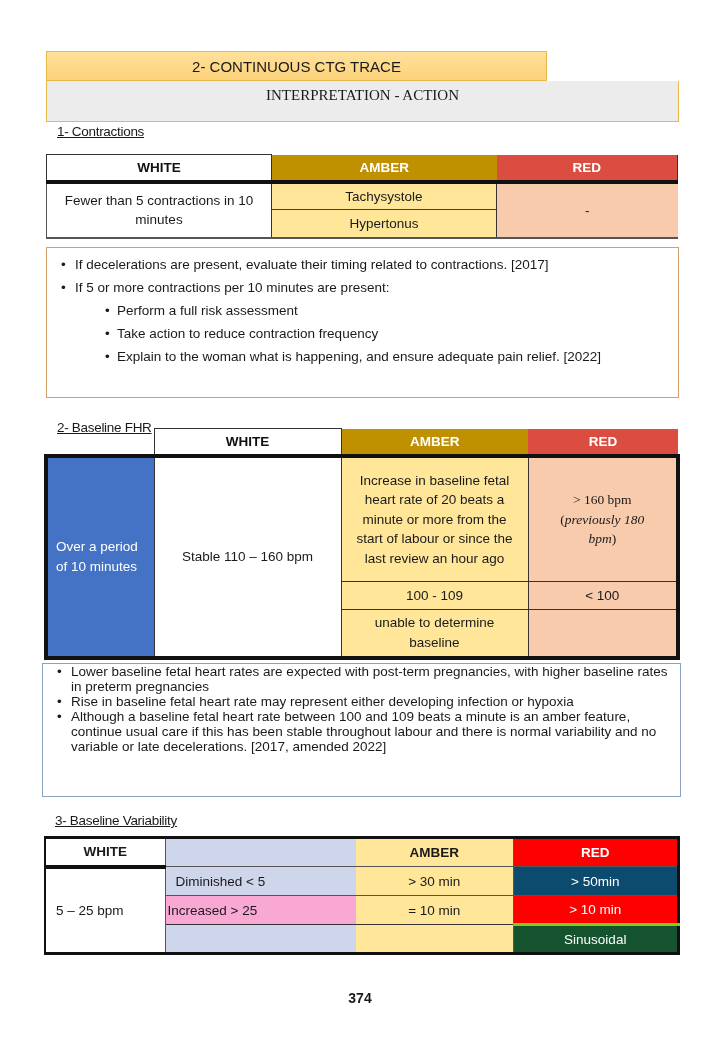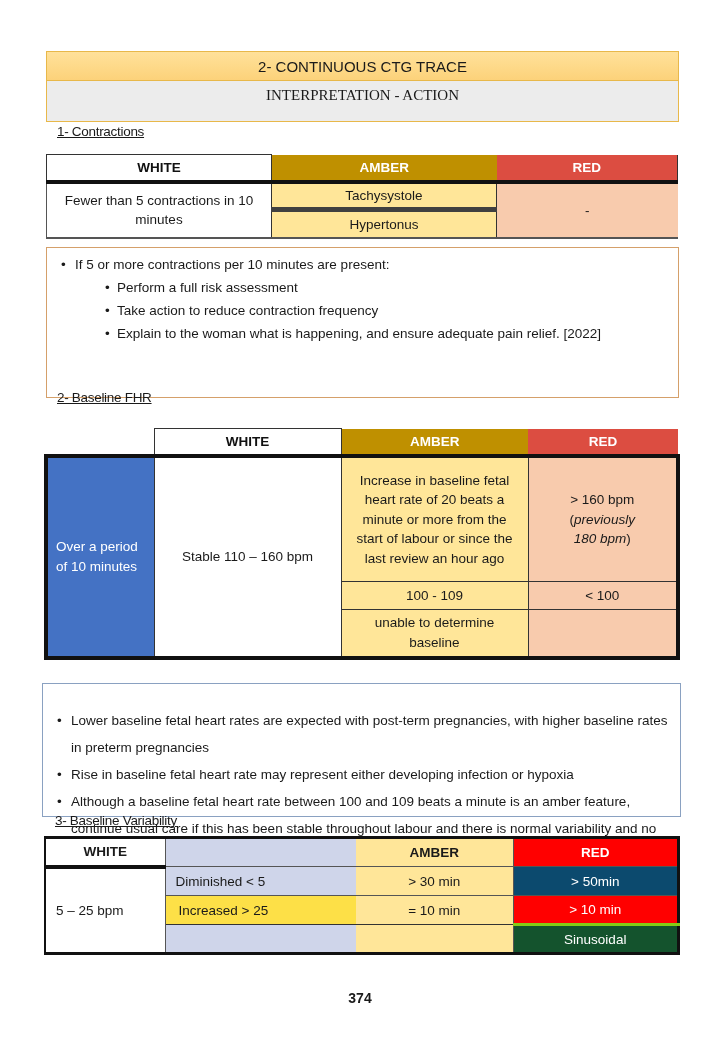--- a/index.html
+++ b/index.html
@@ -1,30 +1,30 @@
 <!DOCTYPE html>
 <html><head>
 <meta charset="utf-8">
 <style>
   * { box-sizing: border-box; margin: 0; padding: 0; }
   body { width: 720px; height: 1040px; background: #ffffff; font-family: "Liberation Sans", sans-serif; color: #1a1a1a; position: relative; overflow: hidden; }
   .abs { position: absolute; }
-  .title-bar { left: 46px; top: 51px; width: 633px; height: 30px; background: linear-gradient(#ffe19a, #fcd27a); border: 1px solid #e8b84a; text-align: center; line-height: 29px; font-size: 15px; }
+  .title-bar { left: 46px; top: 51px; width: 501px; height: 30px; background: linear-gradient(#ffe19a, #fcd27a); border: 1px solid #e8b84a; text-align: center; line-height: 29px; font-size: 15px; }
   .sub-bar { left: 46px; top: 81px; width: 633px; height: 41px; background: #ececec; border: 1px solid #e8b84a; border-top: none; text-align: center; line-height: 28px; font-size: 15px; font-family: Liberation Serif, serif; }
   .section-title { font-size: 13.5px; text-decoration: underline; letter-spacing: -0.3px; }
   table { border-collapse: collapse; font-size: 13.5px; }
   td { text-align: center; vertical-align: middle; }
   .hdr { font-weight: bold; height: 27px; }
   .white-hdr { background: #fff; color: #111; }
   .amber-hdr { background: #bf9000; color: #fff; }
   .red-hdr { background: #dc4d41; color: #fff; }
   .amber-cell { background: #ffe699; }
   .red-cell { background: #f8cbad; }
   .notes { border: 1px solid #d5a06a; font-size: 13.5px; line-height: 23px; padding: 5px 10px 3px 10px; }
-  .notes2 { border: 1px solid #8aa1c1; font-size: 13.5px; line-height: 27px; padding: 23px 10px 5px 10px; margin-top: 20px; }
+  .notes2 { border: 1px solid #8aa1c1; font-size: 13.5px; line-height: 15px; padding: 0 10px 5px 10px; }
   .bul { position: relative; padding-left: 18px; }
   .bul::before { content: "•"; position: absolute; left: 4px; }
   .sub { position: relative; padding-left: 60px; }
   .sub::before { content: "•"; position: absolute; left: 48px; }
 </style>
 </head>
 <body>
 
 <div class="abs title-bar">2- CONTINUOUS CTG TRACE</div>
 <div class="abs sub-bar">INTERPRETATION - ACTION</div>
@@ -33,51 +33,52 @@
 
 <table class="abs" style="left:46px; top:154px; width:632px;">
   <tbody>
       <tr>
     <td class="hdr white-hdr" style="width:225px; border:1px solid #333; border-bottom:4px solid #111;">WHITE</td>
     <td class="hdr amber-hdr" style="width:225px; border-bottom:4px solid #111;">AMBER</td>
     <td class="hdr red-hdr" style="border-bottom:4px solid #111; border-right:1px solid #333;">RED</td>
   </tr>
   <tr>
     <td rowspan="2" style="border-left:1px solid #555; border-bottom:2px solid #555; padding:0 4px; line-height:19px;">Fewer than 5 contractions in 10 minutes</td>
-    <td class="amber-cell" style="height:28px; border-left:1px solid #333; border-bottom:5px solid #404040;margin-left:20px;">Tachysystole</td>
+    <td class="amber-cell" style="height:28px; border-left:1px solid #333; border-bottom:1px solid #404040;margin-left:20px;">Tachysystole</td>
     <td rowspan="2" class="red-cell" style="border-left:1px solid #333; border-bottom:2px solid #555;">-</td>
   </tr>
   <tr>
     <td class="amber-cell" style="height:28px; border-left:1px solid #333; border-bottom:2px solid #555;">Hypertonus</td>
   </tr>
 </tbody>
   </table>
 
 <div class="abs notes" style="left:46px; top:247px; width:633px; height:151px;">
+  <div class="bul">If decelerations are present, evaluate their timing related to contractions. [2017]</div>
   <div class="bul">If 5 or more contractions per 10 minutes are present:</div>
   <div class="sub">Perform a full risk assessment</div>
   <div class="sub">Take action to reduce contraction frequency</div>
   <div class="sub">Explain to the woman what is happening, and ensure adequate pain relief. [2022]</div>
 </div>
 
-<div class="abs section-title" style="left:57px; top:390px;">2- Baseline FHR</div>
+<div class="abs section-title" style="left:57px; top:420px;">2- Baseline FHR</div>
 
 <table class="abs" style="left:44px; top:428px; width:636px;">
   <tbody>
       <tr>
     <td style="width:108px; border-bottom:4px solid #111;"></td>
     <td class="hdr white-hdr" style="width:187px; border:1px solid #333; border-bottom:4px solid #111;">WHITE</td>
     <td class="hdr amber-hdr" style="width:187px; border-bottom:4px solid #111;">AMBER</td>
     <td class="hdr red-hdr" style="border-bottom:4px solid #111;">RED</td>
   </tr>
   <tr>
     <td rowspan="3" style="background:#4472c4; color:#fff; text-align:left; padding:0 8px; line-height:19.5px; border-left:4px solid #111; border-bottom:4px solid #111; border-right:1px solid #333;">Over a period of 10 minutes</td>
     <td rowspan="3" style="background:#fff; border-bottom:4px solid #111; border-right:1px solid #333;">Stable 110 – 160 bpm</td>
     <td class="amber-cell" style="height:126px; line-height:19.5px; padding:0 12px; border-bottom:1px solid #333; border-right:1px solid #333;">Increase in baseline fetal heart rate of 20 beats a minute or more from the start of labour or since the last review an hour ago</td>
-    <td class="red-cell" style="line-height:19.5px; padding:0 28px; border-bottom:1px solid #333; border-right:4px solid #111;">
+    <td class="red-cell" style="line-height:19.5px; padding:0 28px; border-bottom:1px solid #333; border-right:4px solid #111;font-family:Liberation Serif, serif;">
       <span>&gt; 160 bpm</span><br>
       <span>(</span><i>previously 180 bpm</i><span>)</span>
     </td>
   </tr>
   <tr>
     <td class="amber-cell" style="height:28px; border-bottom:1px solid #333; border-right:1px solid #333;">100 - 109</td>
     <td class="red-cell" style="border-bottom:1px solid #333; border-right:4px solid #111;">&lt; 100</td>
   </tr>
   <tr>
     <td class="amber-cell" style="height:48px; line-height:19.5px; padding:0 12px; border-bottom:4px solid #111; border-right:1px solid #333;">unable to determine baseline</td>
@@ -102,21 +103,21 @@
     <td class="hdr" style="width:157px; background:#ffe699; border-bottom:1px solid #555; border-right:1px solid #555;">AMBER</td>
     <td class="hdr" style="background:#ff0000; color:#fff; border-bottom:1px solid #555;">RED</td>
   </tr>
   <tr>
     <td rowspan="3" style="background:#fff; text-align:left; padding-left:10px; border-right:1px solid #555;">5 – 25 bpm</td>
     <td style="height:29px; background:#cfd5ea; text-align:left; padding-left:10px; border-bottom:1px solid #555;">Diminished &lt; 5</td>
     <td style="background:#ffe699; border-bottom:1px solid #555; border-right:1px solid #555;">&gt; 30 min</td>
     <td style="background:#0c4a6e; color:#fff; border-bottom:1px solid #555;">&gt; 50min</td>
   </tr>
   <tr>
-    <td style="height:29px; background:#fde047; text-align:left; padding-left:13px; border-bottom:1px solid #333;">Increased &gt; 25</td>
+    <td style="height:29px; background:#f9a8d4; text-align:left; padding-left:2px; border-bottom:1px solid #333;">Increased &gt; 25</td>
     <td style="background:#ffe699; border-bottom:1px solid #333; border-right:1px solid #555;">= 10 min</td>
     <td style="background:#ff0000; color:#fff; border-bottom:3px solid #84cc16;">&gt; 10 min</td>
   </tr>
   <tr>
     <td style="height:29px; background:#cfd5ea;"></td>
     <td style="background:#ffe699; border-right:1px solid #555;"></td>
     <td style="background:#14532d; color:#fff;">Sinusoidal</td>
   </tr>
 </tbody>
   </table>

